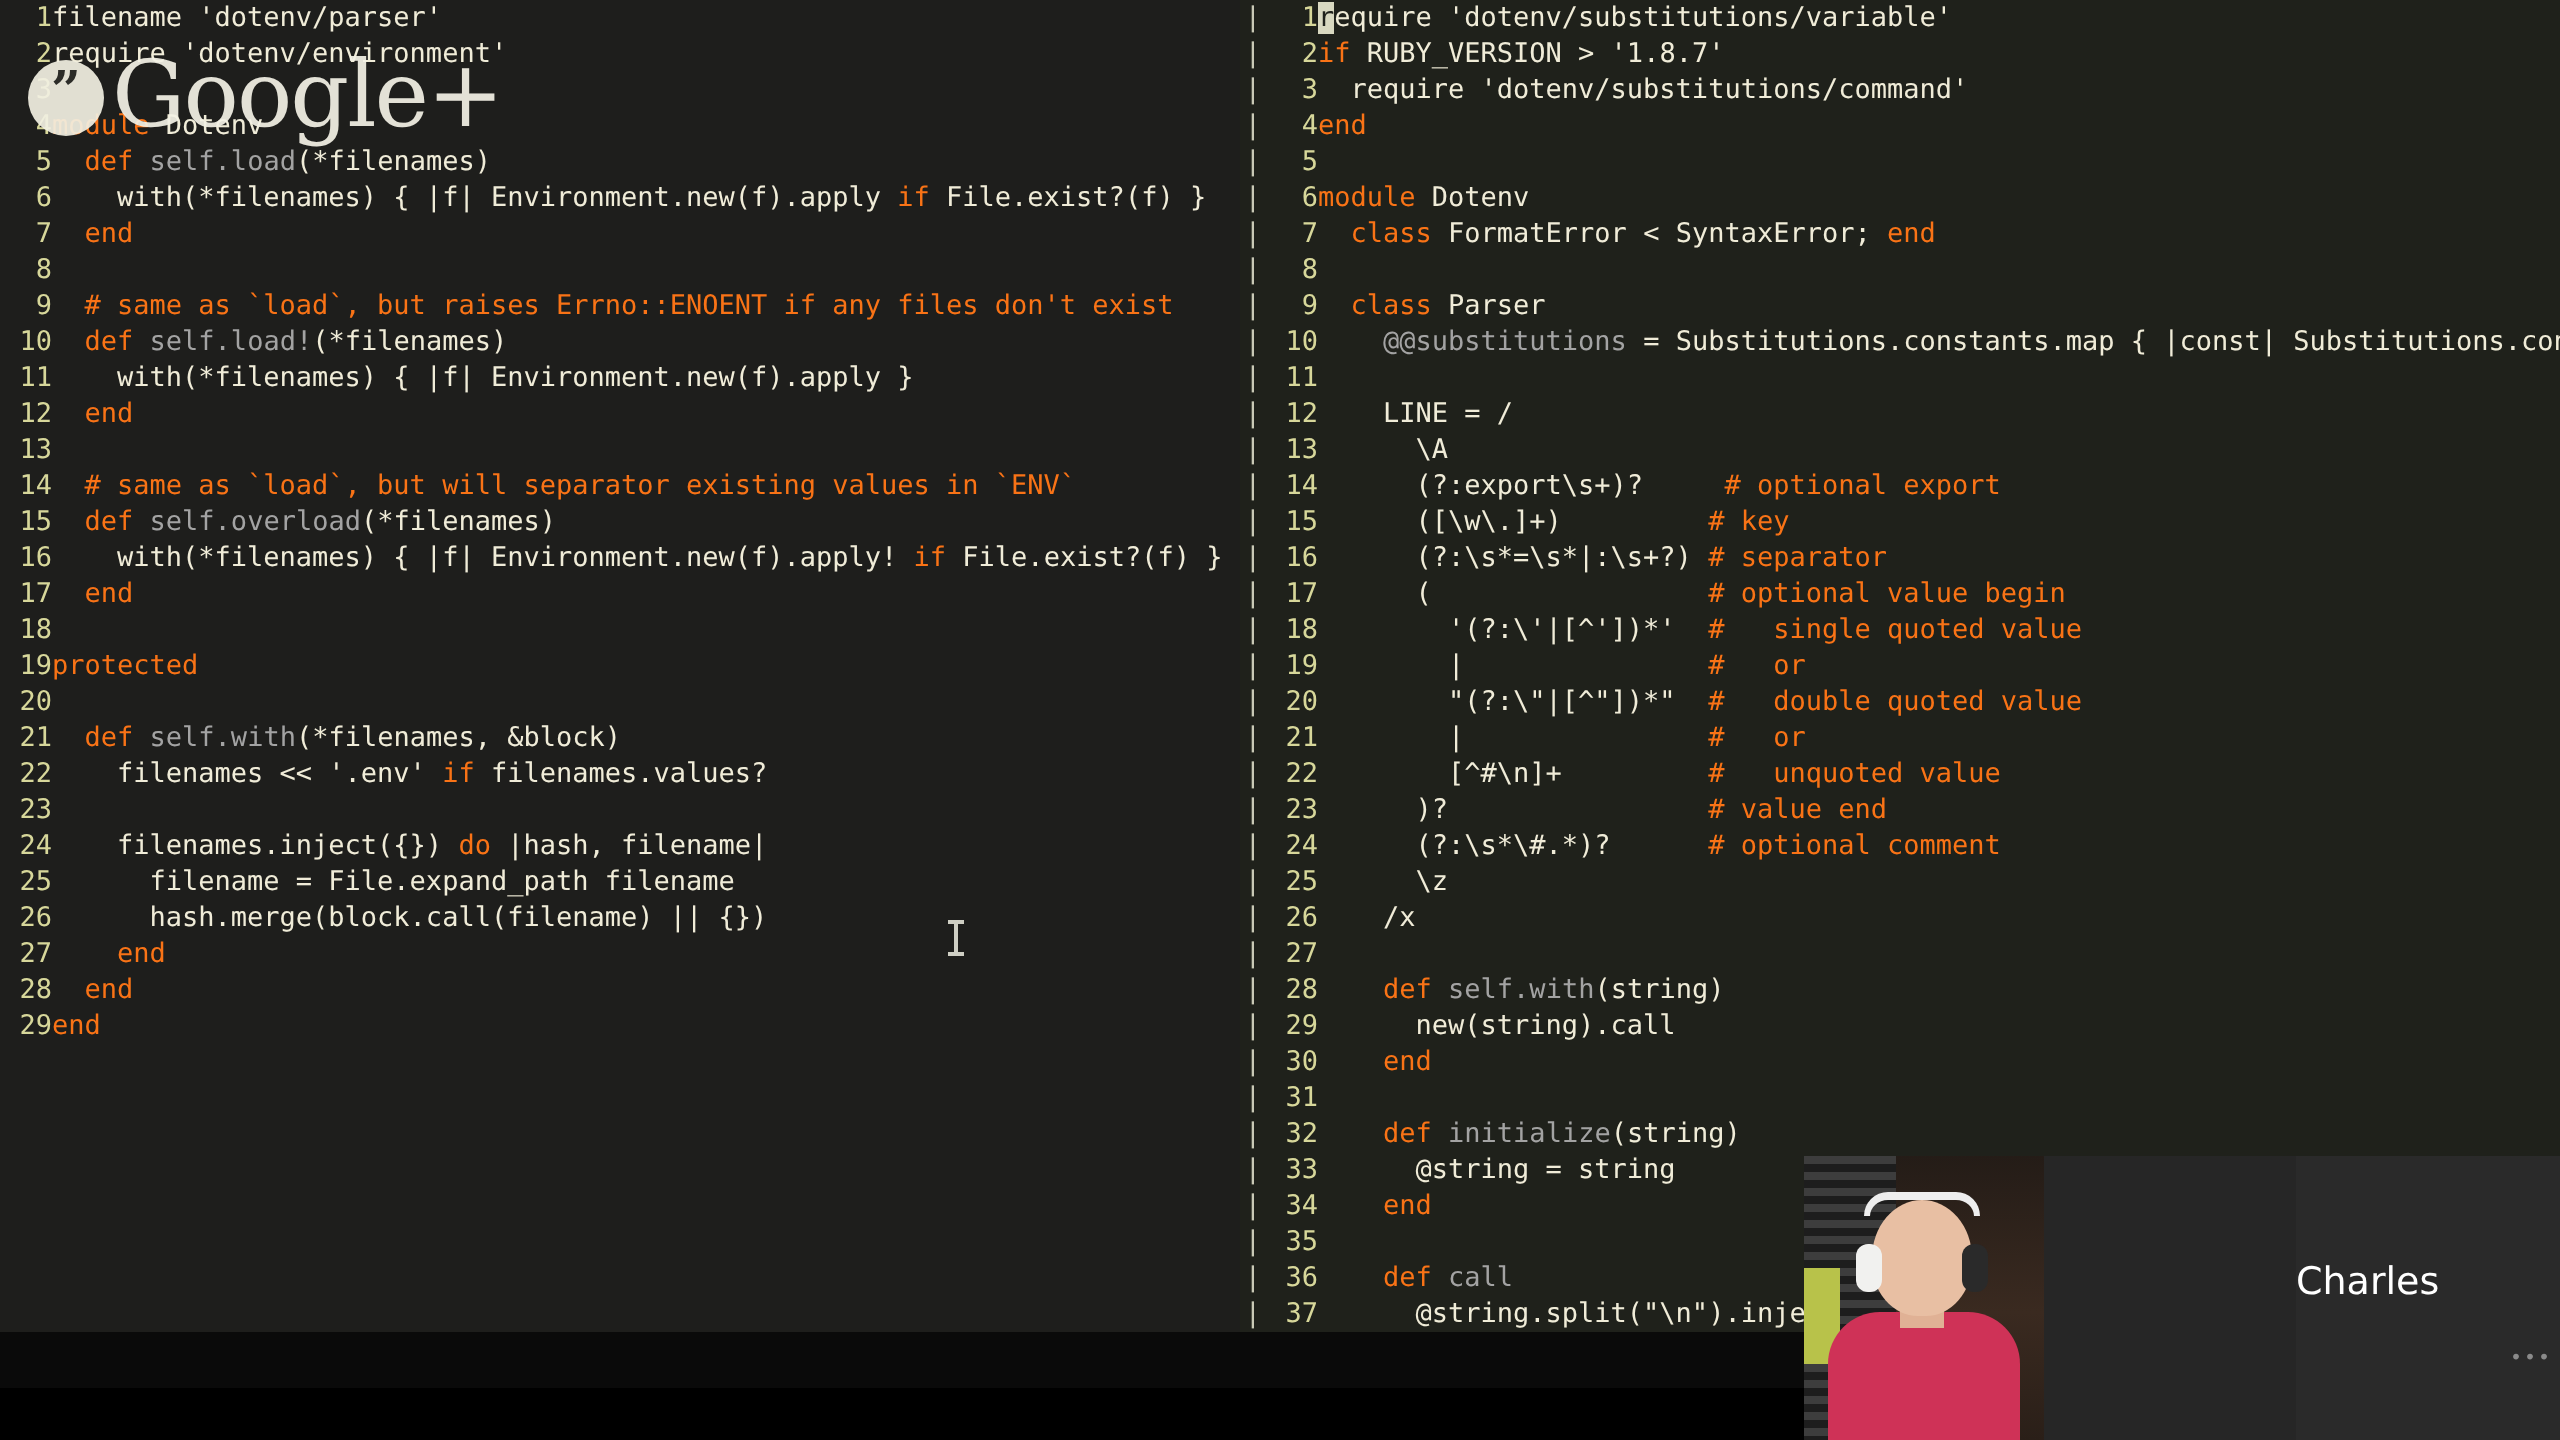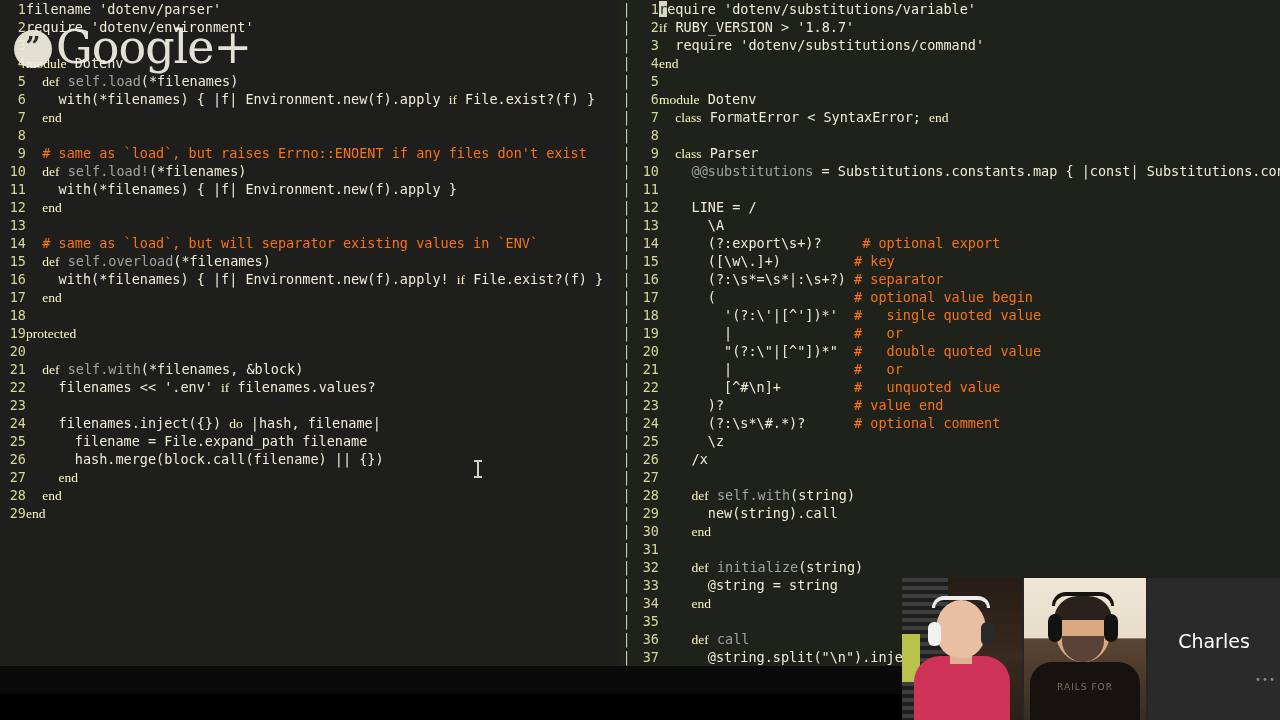--- a/index.html
+++ b/index.html
@@ -27,21 +27,21 @@
   }
   .lnum{
     color:#d7d79a;flex:0 0 auto;text-align:right;
     font-size:13.5px;white-space:pre;
   }
   #pane-left .lnum{width:26px;padding-left:0px;}
   #pane-right .lnum{width:26px;}
   .code{color:#f0ecd8;white-space:pre;flex:1 1 auto;overflow:hidden;}
 
   
-  .kw   {color:#fef9c3;font-family:Liberation Serif, serif;}   
+  .kw   {color:#f97316;}   
   .fn   {color:#a3a3a3;}
   .cmt  {color:#f97316;}
   .plain{color:#f0ecd8;}
 
   
   .cursor{background:#d8d8c0;color:#1f211b;}
 
   
   .modeline{
     position:absolute;height:20px;line-height:20px;
@@ -99,21 +99,21 @@
   #cam2 .beard{position:absolute;left:38px;top:58px;width:42px;height:26px;border-radius:0 0 24px 24px;background:#5a4336;}
   #cam2 .hp2-l{position:absolute;left:24px;top:36px;width:14px;height:28px;border-radius:7px;background:#121212;}
   #cam2 .hp2-r{position:absolute;left:80px;top:36px;width:14px;height:28px;border-radius:7px;background:#121212;}
   #cam2 .band2{position:absolute;left:28px;top:14px;width:62px;height:14px;border-radius:32px 32px 0 0;
      border-top:4px solid #16120f;border-left:3px solid #16120f;border-right:3px solid #16120f;box-sizing:border-box;}
   #cam2 .body2{position:absolute;left:6px;top:84px;width:110px;height:58px;border-radius:22px 22px 0 0;background:#15120f;}
   #cam2 .shirt-txt{position:absolute;left:18px;top:104px;width:86px;text-align:center;color:#7a7464;
      font-family:"DejaVu Sans","Liberation Sans",sans-serif;font-size:9px;letter-spacing:1px;}
 
   #cam3 .namelbl{
-    position:absolute;left:0;right:0;top:52px;text-align:center;
+    position:absolute;left:0;right:0;top:52px;text-align:left;
     font-family:"DejaVu Sans","Liberation Sans",sans-serif;
     font-size:19px;color:#ffffff;
   }
   #cam3 .dots{position:absolute;right:4px;top:96px;color:#8a8a8a;font-size:10px;letter-spacing:1px;}
 
   
   #mouse-caret{
     position:absolute;left:474px;top:460px;width:8px;height:18px;pointer-events:none;
   }
   #mouse-caret i{position:absolute;background:#cfcfc4;}
@@ -228,31 +228,20 @@
       <div class="blind"></div>
       <div class="greenpatch"></div>
       <div class="body"></div>
       <div class="neck"></div>
       <div class="head"></div>
       <div class="band"></div>
       <div class="hp-l"></div>
       <div class="hp-r"></div>
     </div>
 
-    <div class="cam" id="cam2">
-      <div class="wall2"></div>
-      <div class="body2"></div>
-      <div class="head2"></div>
-      <div class="beard"></div>
-      <div class="hair2"></div>
-      <div class="band2"></div>
-      <div class="hp2-l"></div>
-      <div class="hp2-r"></div>
-      <div class="shirt-txt">RAILS FOR</div>
-    </div>
 
     <div class="cam" id="cam3">
       <div class="namelbl">Charles</div>
       <div class="dots">•••</div>
     </div>
   </div>
 
   <div id="mouse-caret" style="left: 474px; top: 460px;">
     <i class="t"></i>
       <i class="v"></i>

